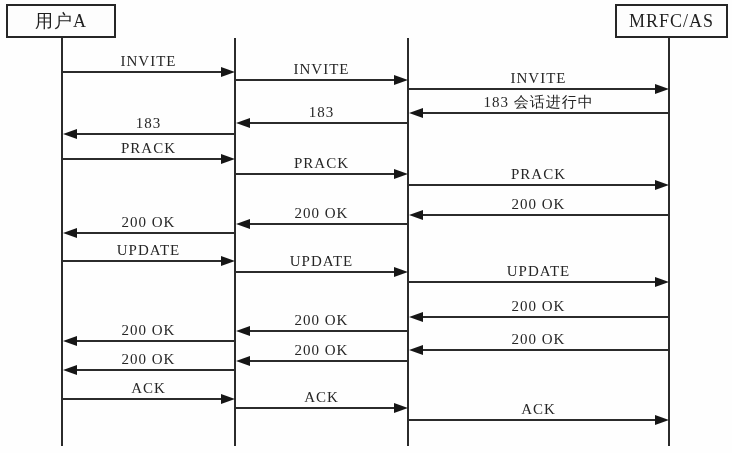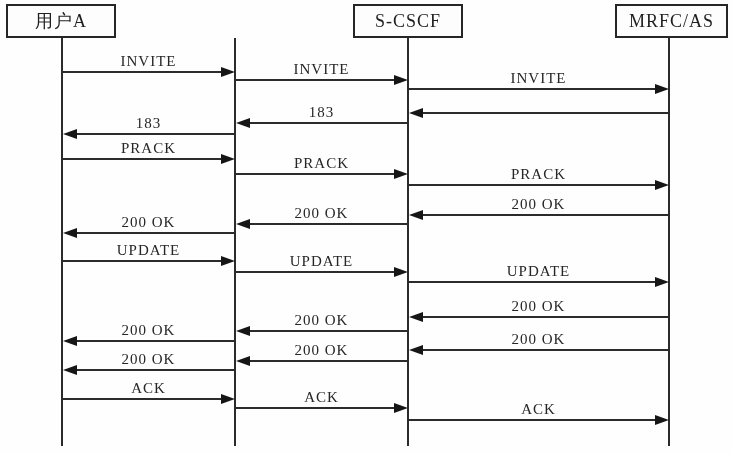--- a/index.html
+++ b/index.html
@@ -67,38 +67,36 @@
 </head>
 <body>
 
 <div class="stage">
     <div class="lifeline" style="left: 61px;"></div>
     <div class="actor-box" style="left: 6px; width: 110px;">
       <div class="actor-label">用户A</div>
     </div>
     <div class="lifeline" style="left: 234px;"></div>
     <div class="lifeline" style="left: 407px;"></div>
-    <div class="actor-box" style="left: 353px; width: 110px;">
-      <div class="actor-label">S-CSCF</div>
-    </div>
     <div class="lifeline" style="left: 668px;"></div>
     <div class="actor-box" style="left: 615px; width: 113px;">
       <div class="actor-label">MRFC/AS</div>
     </div>
     <div class="msg-line" style="left: 62px; width: 160px; top: 71px; margin-left: 0px;"></div>
     <div class="arrowhead dir-right" style="left: 221px; top: 67px;"></div>
     <div class="msg-label" style="left: 62px; width: 173px; top: 52px;">INVITE</div>
     <div class="msg-line" style="left: 235px; width: 160px; top: 79px; margin-left: 0px;"></div>
     <div class="arrowhead dir-right" style="left: 394px; top: 75px;"></div>
     <div class="msg-label" style="left: 235px; width: 173px; top: 60px;">INVITE</div>
     <div class="msg-line" style="left: 408px; width: 248px; top: 88px; margin-left: 0px;"></div>
     <div class="arrowhead dir-right" style="left: 655px; top: 84px;"></div>
     <div class="msg-label" style="left: 408px; width: 261px; top: 69px;">INVITE</div>
     <div class="msg-line" style="left: 408px; width: 248px; top: 112px; margin-left: 13px;"></div>
     <div class="arrowhead dir-left" style="left: 409px; top: 108px;"></div>
+    <div class="msg-label" style="left: 408px; width: 261px; top: 93px;">183 会话进行中</div>
     <div class="msg-line" style="left: 235px; width: 160px; top: 122px; margin-left: 13px;"></div>
     <div class="arrowhead dir-left" style="left: 236px; top: 118px;"></div>
     <div class="msg-label" style="left: 235px; width: 173px; top: 103px;">183</div>
     <div class="msg-line" style="left: 62px; width: 160px; top: 133px; margin-left: 13px;"></div>
     <div class="arrowhead dir-left" style="left: 63px; top: 129px;"></div>
     <div class="msg-label" style="left: 62px; width: 173px; top: 114px;">183</div>
     <div class="msg-line" style="left: 62px; width: 160px; top: 158px; margin-left: 0px;"></div>
     <div class="arrowhead dir-right" style="left: 221px; top: 154px;"></div>
     <div class="msg-label" style="left: 62px; width: 173px; top: 139px;">PRACK</div>
     <div class="msg-line" style="left: 235px; width: 160px; top: 173px; margin-left: 0px;"></div>

